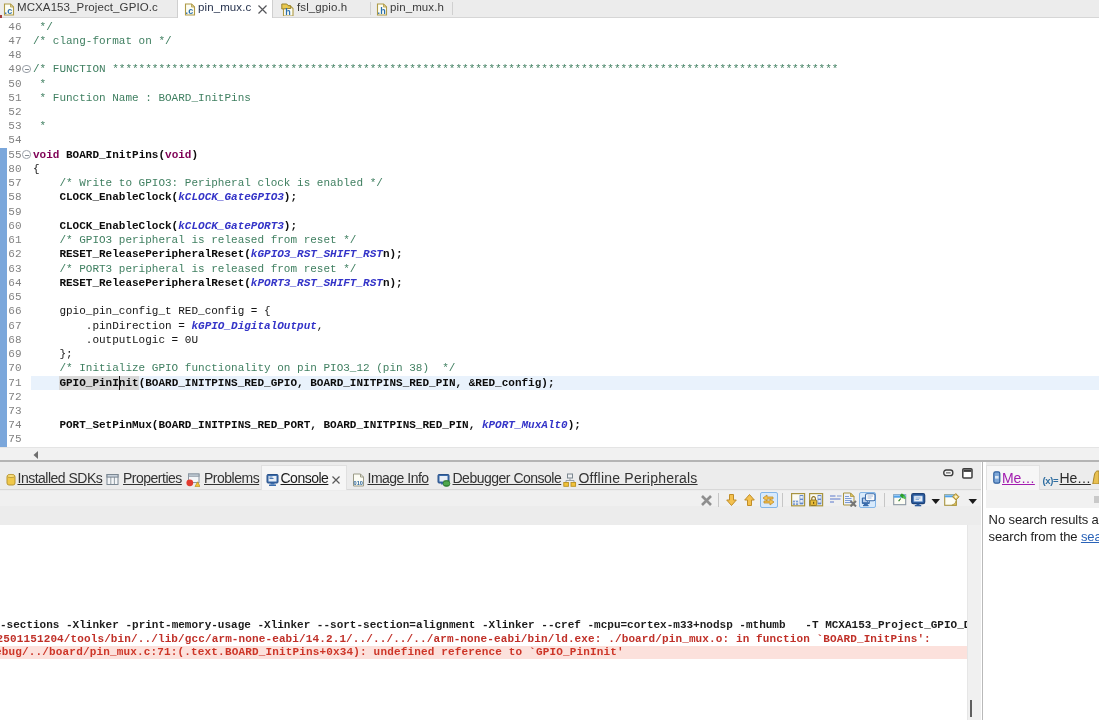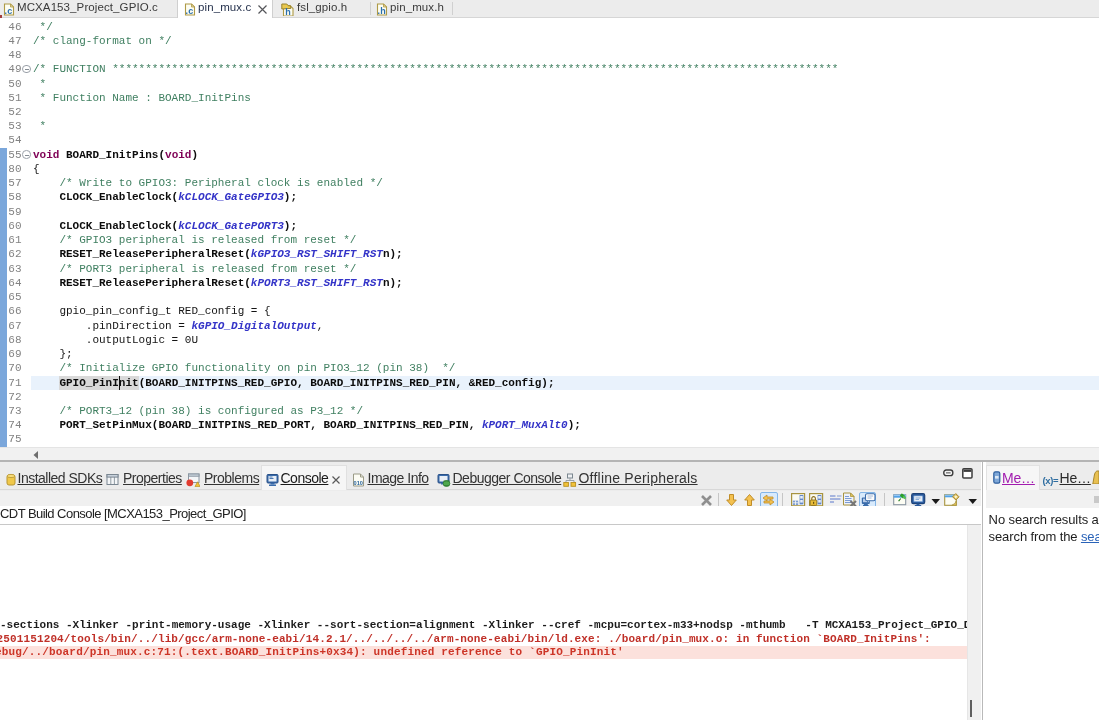--- a/index.html
+++ b/index.html
@@ -133,21 +133,21 @@
 <div class="ln" style="top:314.79px">68</div>
 <div class="cl" style="top:314.79px"><span class="p">        .outputLogic = 0U</span></div>
 <div class="ln" style="top:329.03px">69</div>
 <div class="cl" style="top:329.03px"><span class="p">    };</span></div>
 <div class="ln" style="top:343.26px">70</div>
 <div class="cl" style="top:343.26px"><span class="p">    </span><span class="cm">/* Initialize GPIO functionality on pin PIO3_12 (pin 38)  */</span></div>
 <div class="ln" style="top:357.50px">71</div>
 <div class="cl" style="top:357.50px"><span class="p">    </span><span class="b">GPIO_PinInit</span><span class="b">(BOARD_INITPINS_RED_GPIO, BOARD_INITPINS_RED_PIN, &amp;RED_config);</span></div>
 <div class="ln" style="top:371.74px">72</div>
 <div class="ln" style="top:385.97px">73</div>
-<div class="cl" style="top:385.97px"><span class="p">    </span><span class="cm">/* PORT3_12 (pin 38) is configured as P3_12 */</span></div>
+<div class="cl" style="top:385.97px"><span class="p">    </span></div>
 <div class="ln" style="top:400.21px">74</div>
 <div class="cl" style="top:400.21px"><span class="p">    </span><span class="b">PORT_SetPinMux</span><span class="b">(BOARD_INITPINS_RED_PORT, BOARD_INITPINS_RED_PIN, </span><span class="en">kPORT_MuxAlt0</span><span class="b">);</span></div>
 <div class="ln" style="top:414.44px">75</div>
     <div class="fold" style="left:22.3px;top:46.81px"></div>
     <div class="fold" style="left:22.3px;top:132.22px"></div>
     <div class="abs" style="left:118.6px;top:357.50px;width:1.4px;height:14.24px;background:#101010"></div>
   </div>
 
   <div id="hscroll">
     <svg class="abs" style="left:32px;top:2.5px" width="8" height="8">
@@ -299,23 +299,20 @@
           <rect x="0.7" y="1.7" width="11.6" height="10.6" fill="#fdfdf4" stroke="#a89440" stroke-width="1.1"></rect>
           <rect x="0.7" y="1.7" width="11.6" height="2.6" fill="#52a2e8"></rect>
           <rect x="0.7" y="1.7" width="11.6" height="1" fill="#9ccaf4"></rect>
           <path d="M12.3 12.3 l-4.5 0 q 4 -1.5 4.5 -4.5 z" fill="#e8c85a" stroke="#a89440" stroke-width="0.8"></path>
           <path d="M11.8 0.6 l3.2 3.2 l-3.2 3.2 l-3.2 -3.2 z" fill="#f2d878" stroke="#a8862a" stroke-width="1"></path>
           <path d="M11.8 1.8 l2 2 l-2 2 l-2 -2 z" fill="#fdf4c8" stroke="#c8a848" stroke-width="0.6"></path>
         </svg>
         <svg class="abs" style="left:968px;top:7px" width="10" height="7">
           <path d="M0.5 1 L4.75 6 L9 1 z" fill="#1a1a1a"></path>
         </svg>
-      </div>
-    <div id="clabel">
-        <span style="position:absolute;left:0px;top:0.2px">CDT Build Console [MCXA153_Project_GPIO]</span>
       </div>
     <div id="cbody">
       <div class="abs" style="left:0;top:0;width:967px;height:195.5px;overflow:hidden">
         <div class="abs" style="left:0;top:121.3px;width:967px;height:13.45px;background:#fce1dc"></div>
         <div class="conl" style="left:-6.6px;top:94.6px;color:#1c1c1c">c-sections -Xlinker -print-memory-usage -Xlinker --sort-section=alignment -Xlinker --cref -mcpu=cortex-m33+nodsp -mthumb   -T MCXA153_Project_GPIO_Debug.ld</div>
         <div class="conl" style="left:-3.4px;top:108.1px;letter-spacing:0.12px;color:#c03028">2501151204/tools/bin/../lib/gcc/arm-none-eabi/14.2.1/../../../../arm-none-eabi/bin/ld.exe: ./board/pin_mux.o: in function `BOARD_InitPins':</div>
         <div class="conl" style="left:-5.0px;top:121.6px;letter-spacing:0.16px;color:#cd3527">ebug/../board/pin_mux.c:71:(.text.BOARD_InitPins+0x34): undefined reference to `GPIO_PinInit'</div>
       </div>
       <div id="vtrack"></div>
       <div class="abs" style="left:970px;top:175.5px;width:2px;height:17px;background:#5f5f5f"></div>

